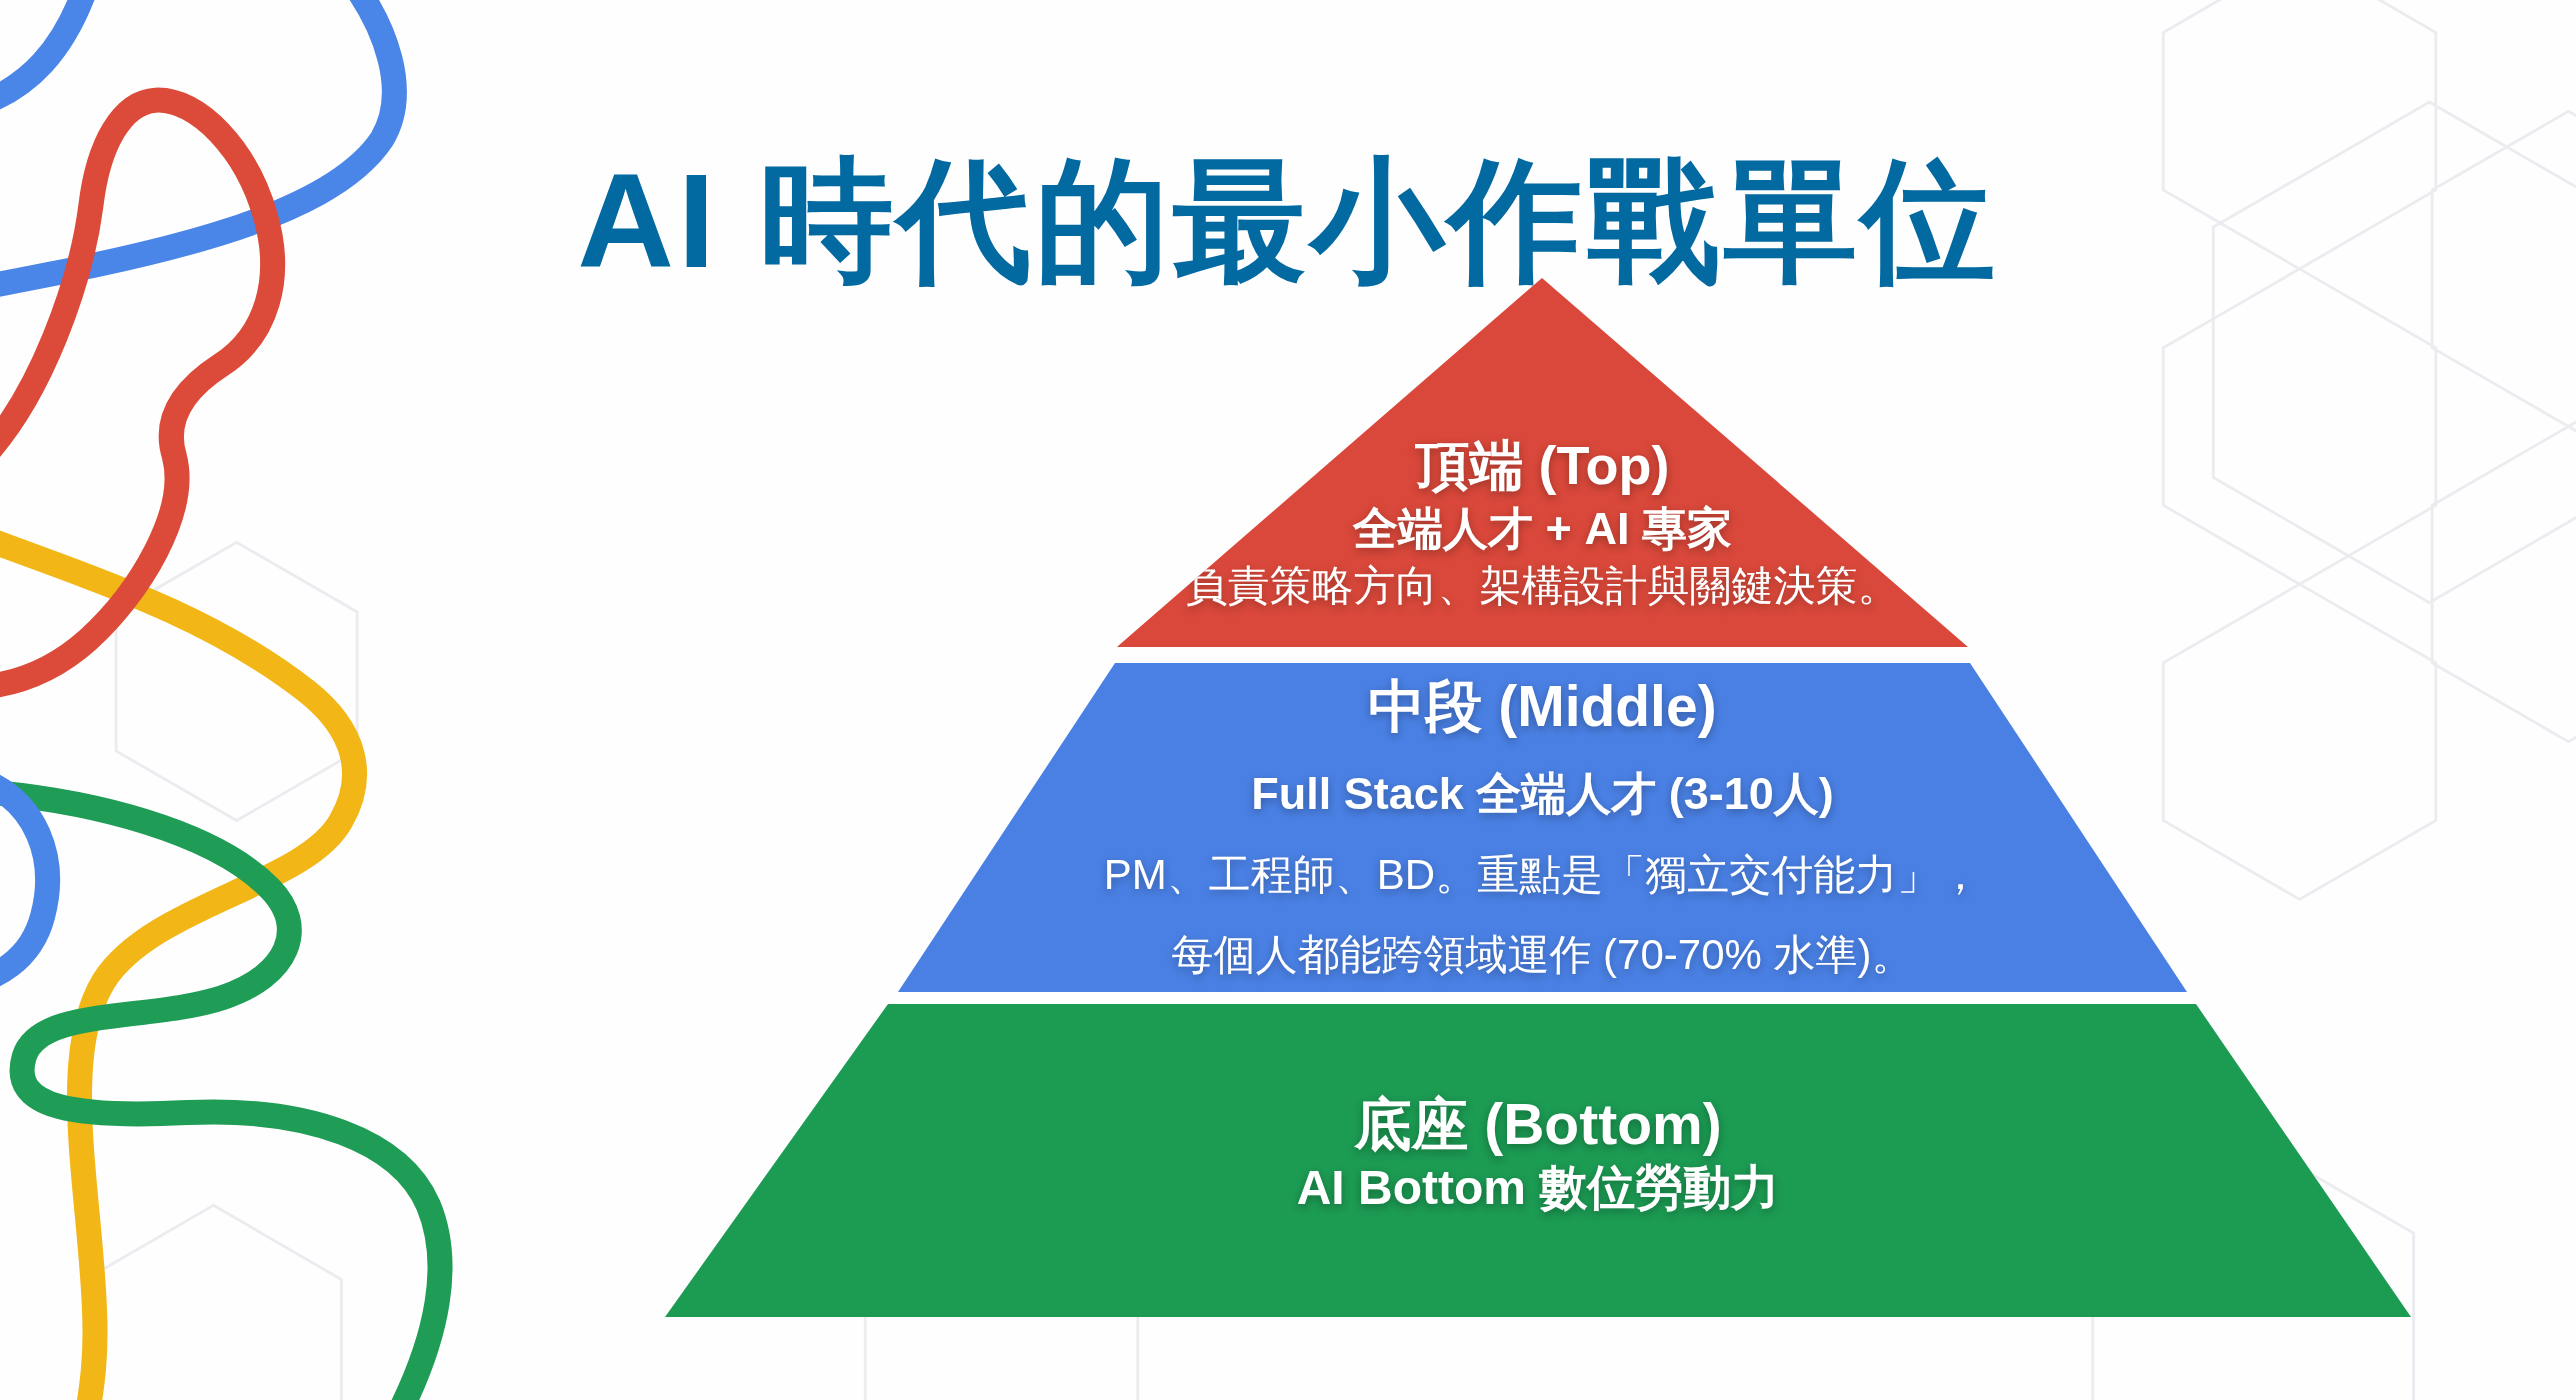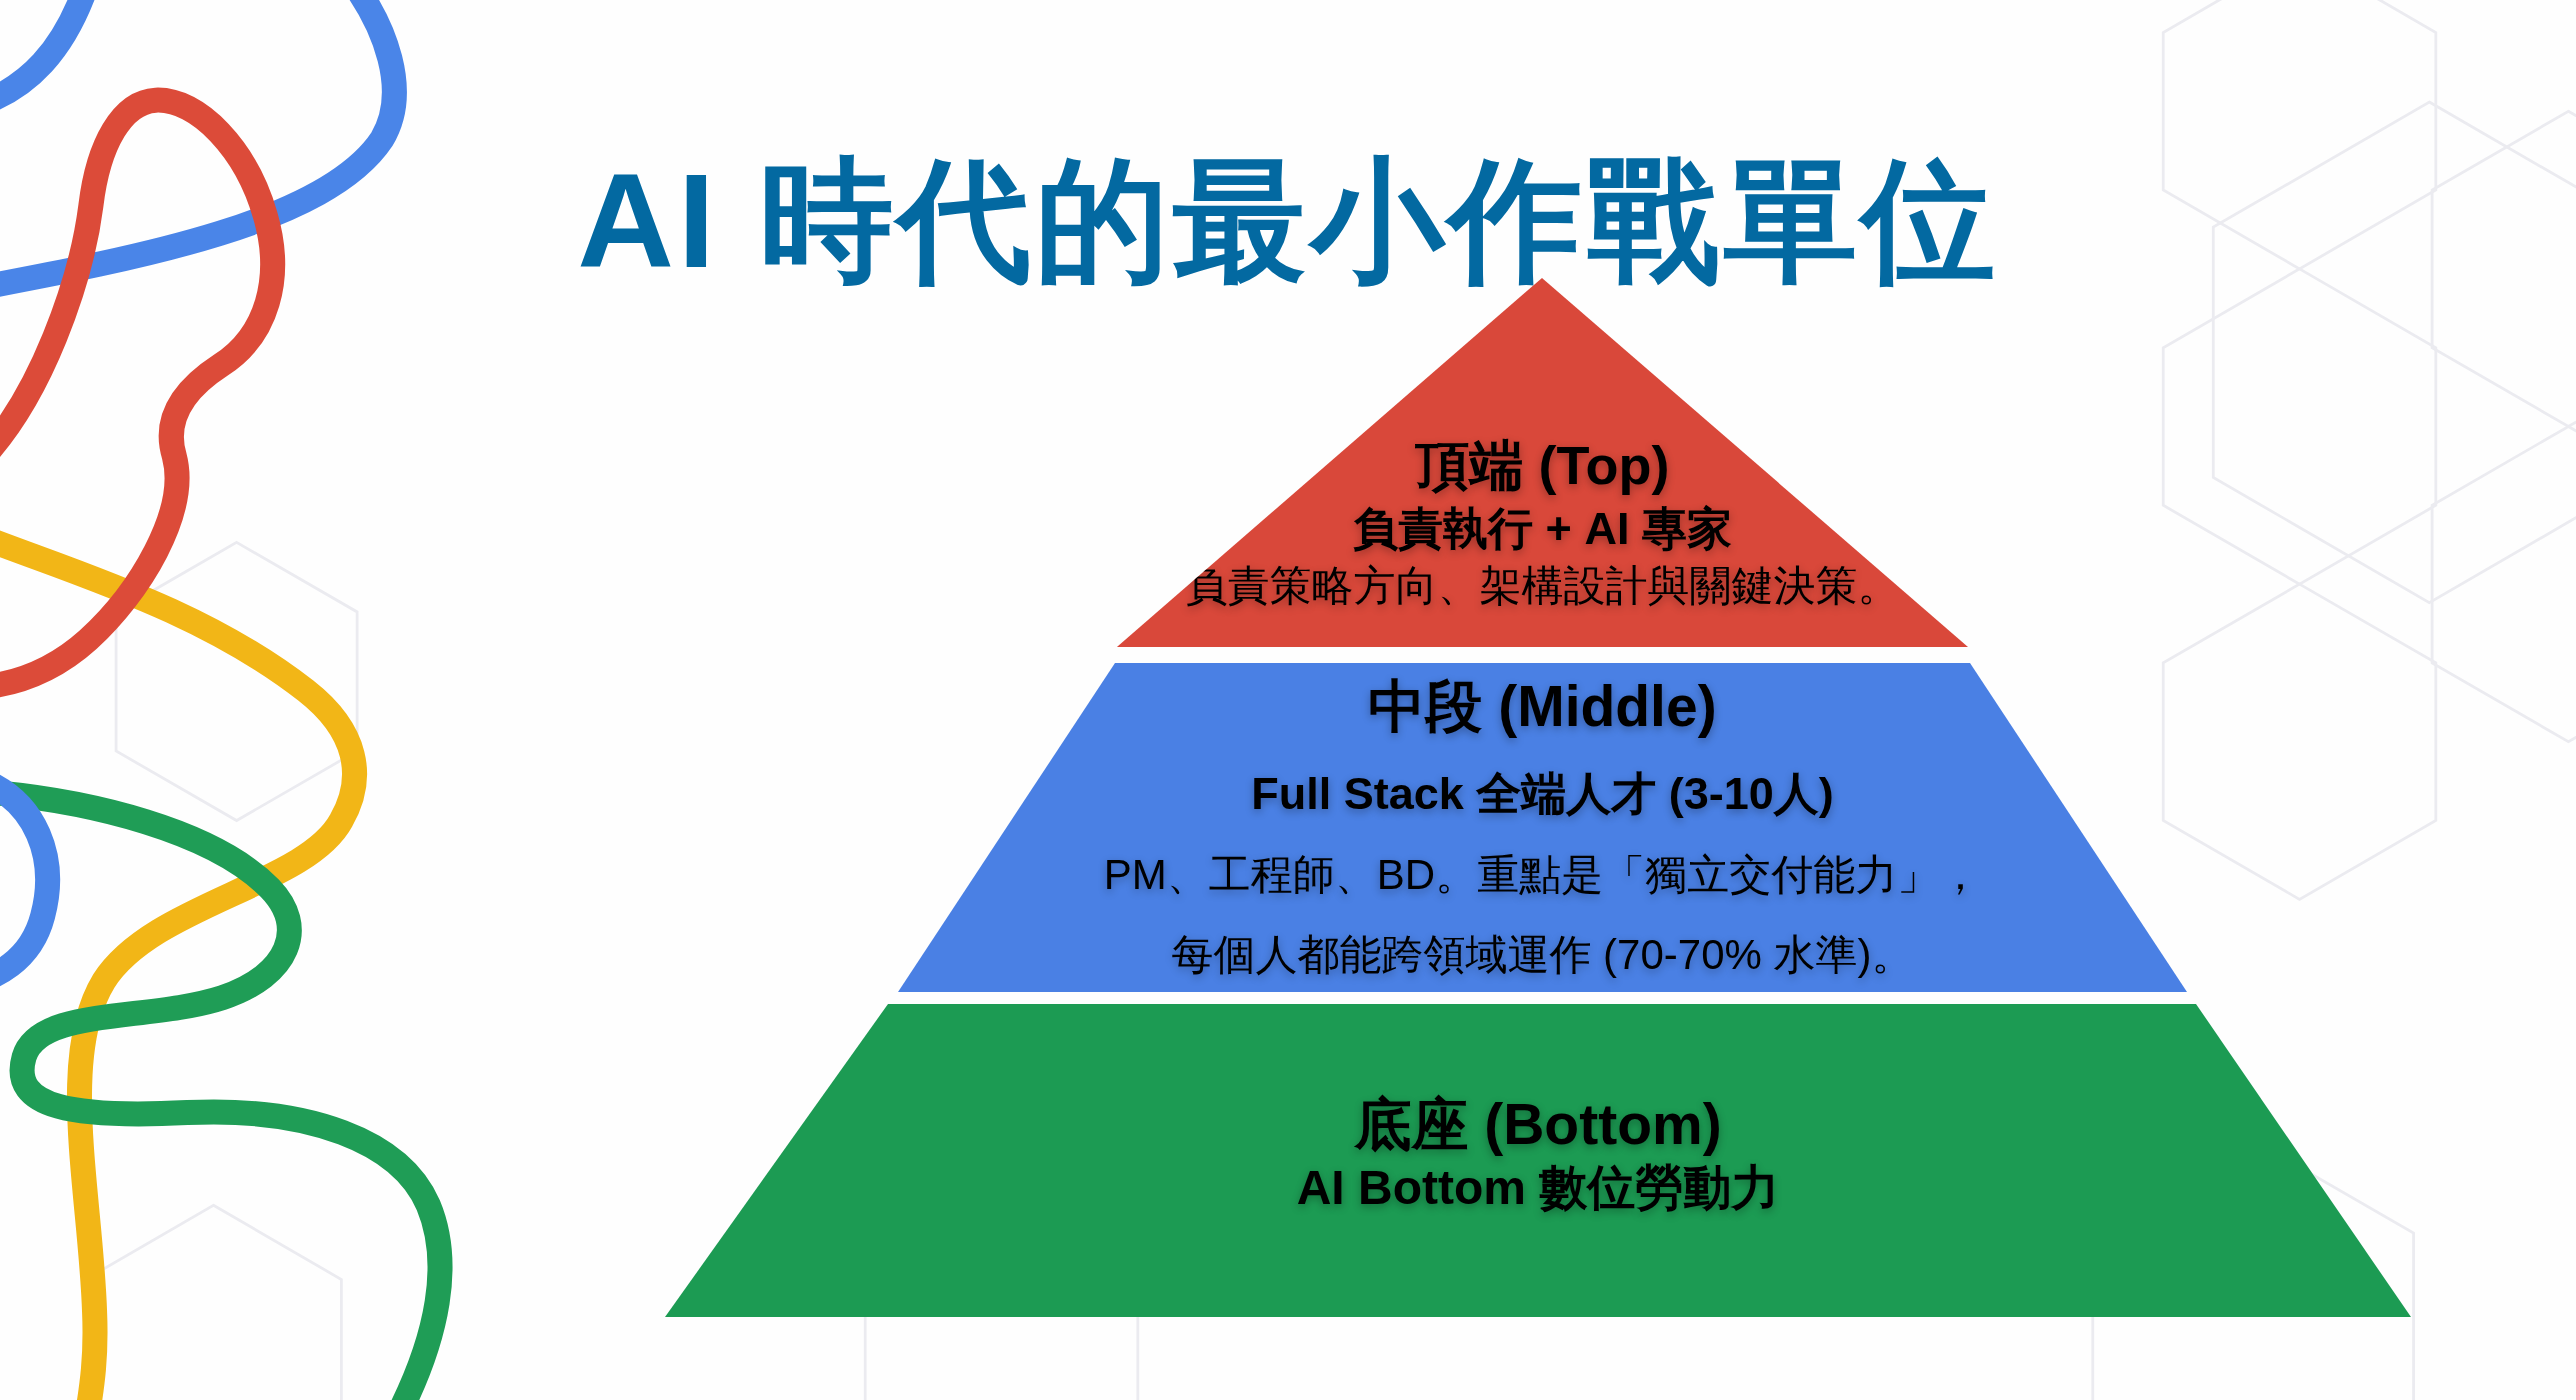--- a/index.html
+++ b/index.html
@@ -9,21 +9,21 @@
     font-family:"Liberation Sans","DejaVu Sans",sans-serif;
   }
   svg.deco{position:absolute;left:0;top:0;pointer-events:none;}
   .title{
     position:absolute;left:0;top:57px;width:2576px;
     text-align:center;font-size:134px;font-weight:800;letter-spacing:3.7px;
     line-height:1.1;white-space:nowrap;
   }
   .tier{
     position:absolute;display:flex;flex-direction:column;align-items:center;
-    color:#000000;text-align:center;
+    color:#ffffff;text-align:center;
   }
   .tier .line{white-space:nowrap;text-shadow:0 2.8px 8.3px rgba(0,0,0,0.30);}
   .tier .heading{font-size:54px;font-weight:700;line-height:67px;}
   .tier .subheading{font-size:45px;font-weight:700;line-height:59px;}
   .tier .desc{font-size:42px;font-weight:400;line-height:56px;}
 
   
   .tier-top{
     left:1115px;top:276px;width:855px;height:371px;
     clip-path:polygon(427px 1.9px, 853px 371px, 1.9px 371px);
@@ -72,21 +72,21 @@
       <path d="M -25 500 C 45 430 88 300 98 222 C 106 155 132 110 168 108 C 214 106 266 162 286 232 C 306 300 288 362 238 394 C 198 420 176 452 188 492 C 204 552 150 640 95 690 C 55 726 10 740 -30 742" stroke="#DC4B39"></path>
     </g>
   </svg>
 
   <h1 class="title" style="color: #0369a1;">AI 時代的最小作戰單位</h1>
 
   <div class="pyramid">
 
     <div class="tier tier-top" style="background-color: rgb(217, 72, 58);">
       <div class="line heading">頂端 (Top)</div>
-      <div class="line subheading">負責執行 + AI 專家</div>
+      <div class="line subheading">全端人才 + AI 專家</div>
       <div class="line desc">負責策略方向、架構設計與關鍵決策。</div>
     </div>
 
     <div class="tier tier-middle" style="background-color: rgb(74, 128, 228);">
       <div class="line heading" style="font-size:57px;">中段 (Middle)</div>
       <div class="line subheading">Full Stack 全端人才 (3-10人)</div>
       <div class="line desc">PM、工程師、BD。重點是「獨立交付能力」，</div>
       <div class="line desc">每個人都能跨領域運作 (70-70% 水準)。</div>
     </div>
 

